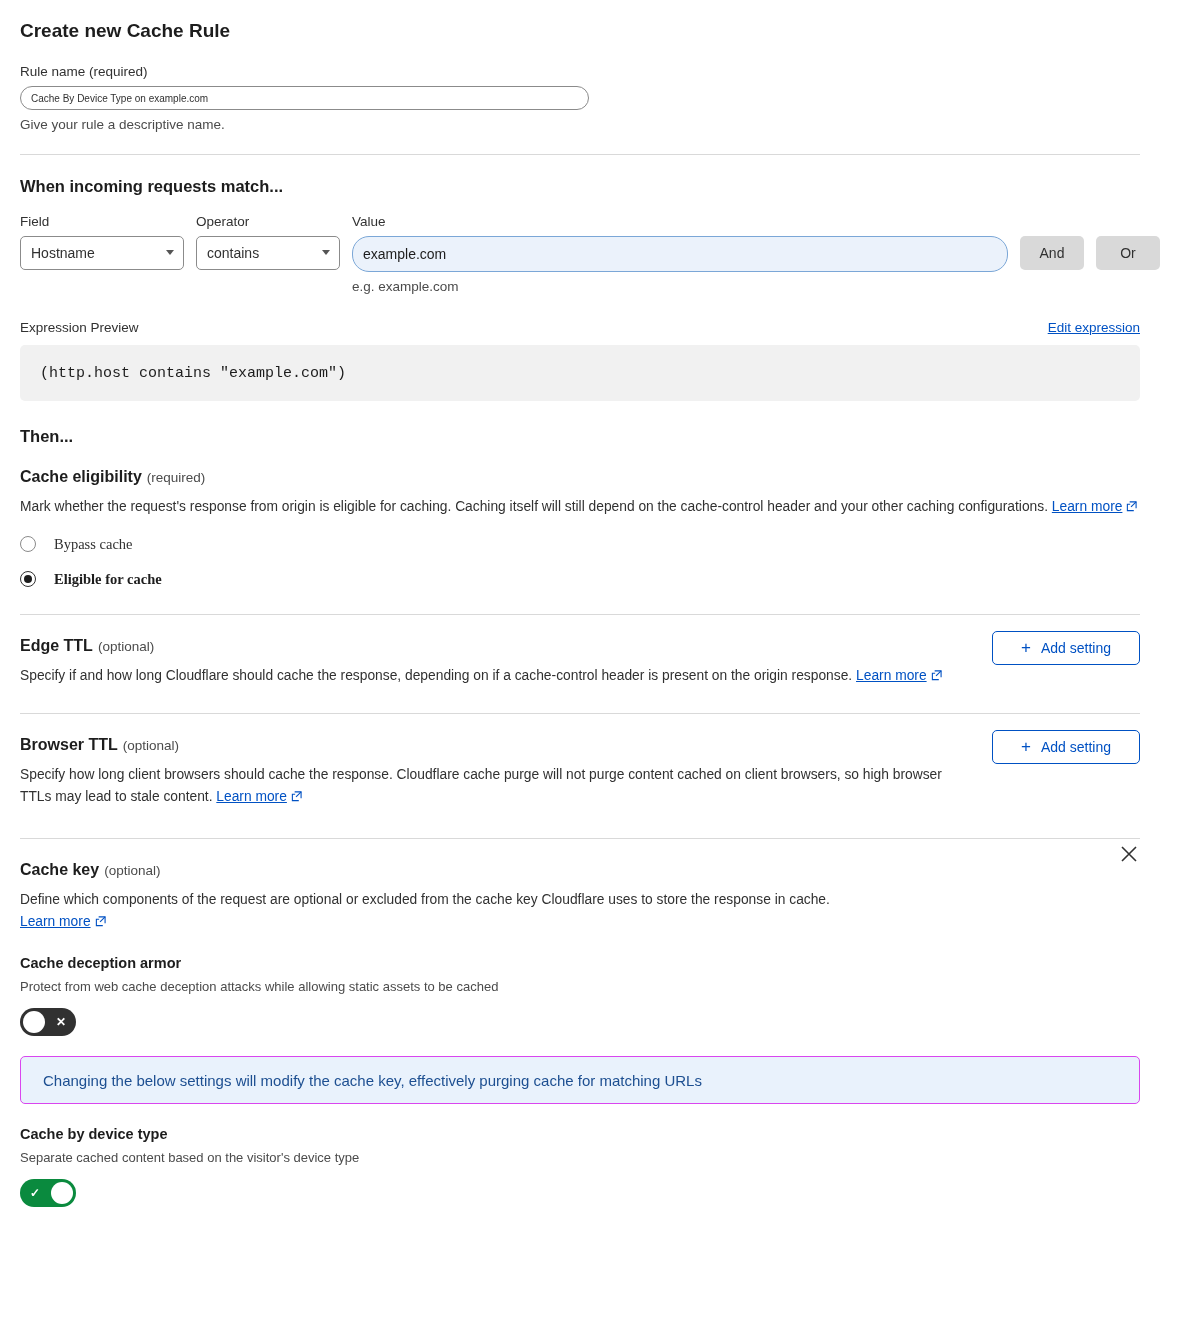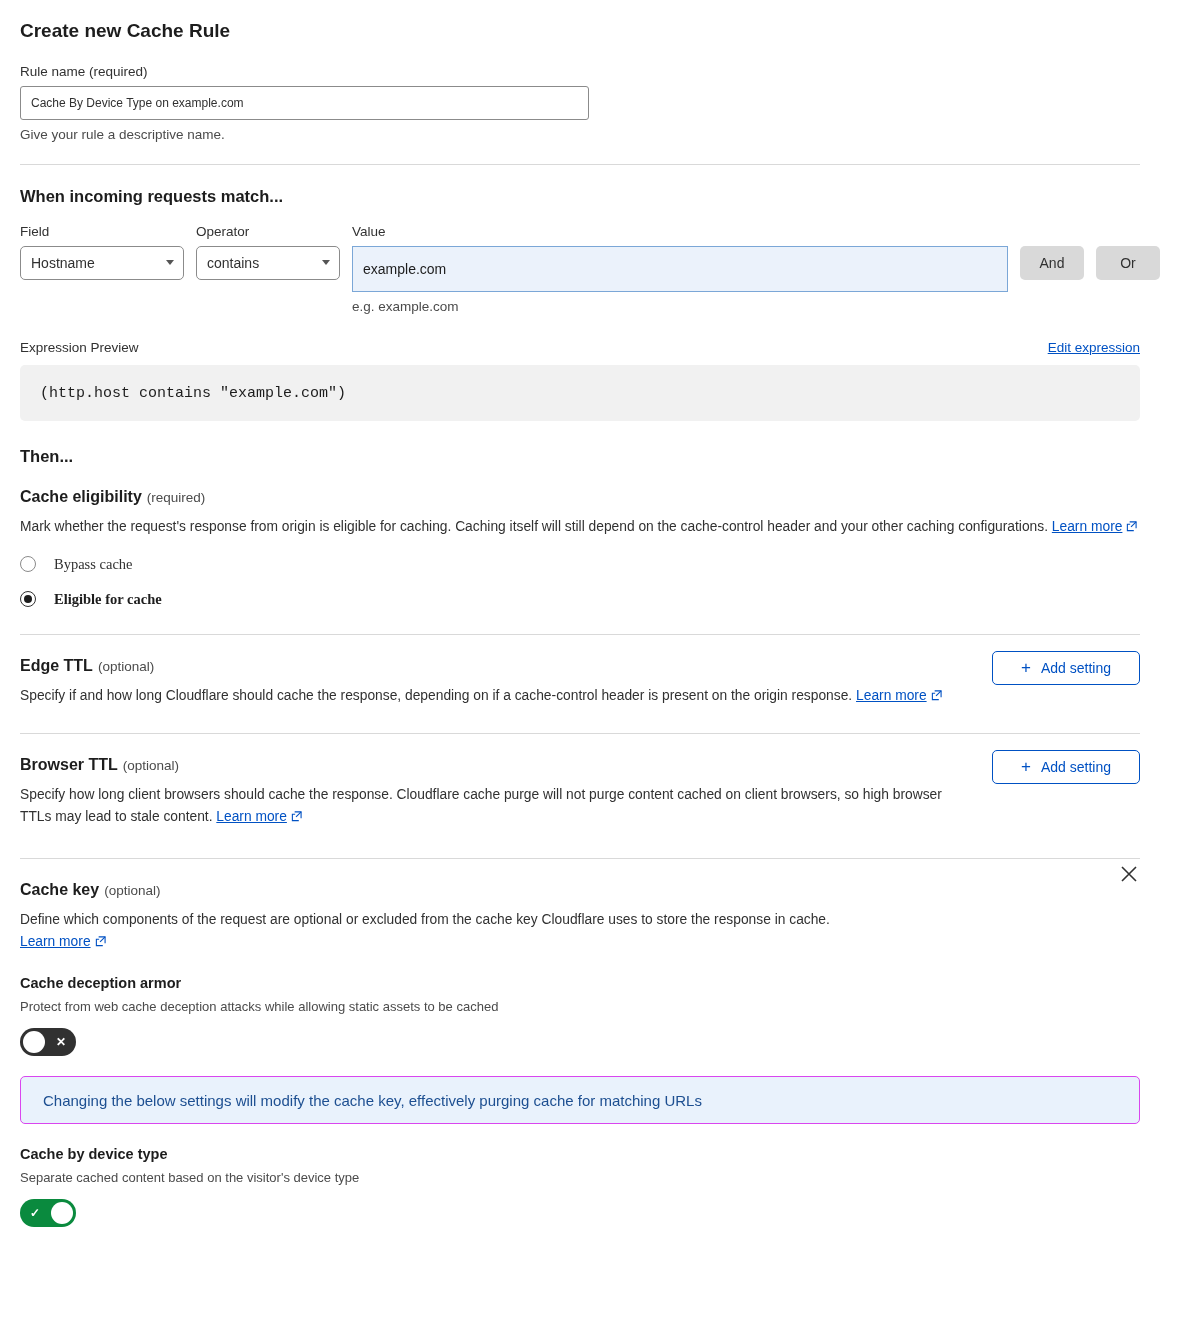--- a/index.html
+++ b/index.html
@@ -34,24 +34,24 @@
   .help-text {
     font-size: 13.5px;
     color: #4b4b4b;
     margin-left: 10px;
     margin-top: 7px;
   }
   .text-input {
     display: block;
     margin-left: 10px;
     width: 569px;
-    height: 34px;
+    height: 24px;
     border: 1px solid #8b8b8b;
-    border-radius: 3px;
-    font-size: 12px;
+    border-radius: 12px;
+    font-size: 10px;
     font-family: "Liberation Sans", sans-serif;
     color: #313131;
     padding: 0 10px;
     background: #fff;
   }
   .divider {
     height: 1px;
     background: #d9d9d9;
     margin: 22px 10px 0 10px;
   }
@@ -93,23 +93,23 @@
     position: absolute;
     right: 10px;
     top: 14px;
     width: 0; height: 0;
     border-left: 4.5px solid transparent;
     border-right: 4.5px solid transparent;
     border-top: 5.5px solid #555;
   }
   .value-input {
     width: 656px;
-    height: 46px;
+    height: 36px;
     border: 1px solid #7ba7d7;
-    border-radius: 0;
+    border-radius: 17px;
     background: #ebf2fb;
     font-size: 14px;
     font-family: "Liberation Sans", sans-serif;
     color: #1d1d1d;
     padding: 0 10px;
   }
   .value-hint {
     font-size: 13.5px;
     color: #4b4b4b;
     margin-top: 7px;

